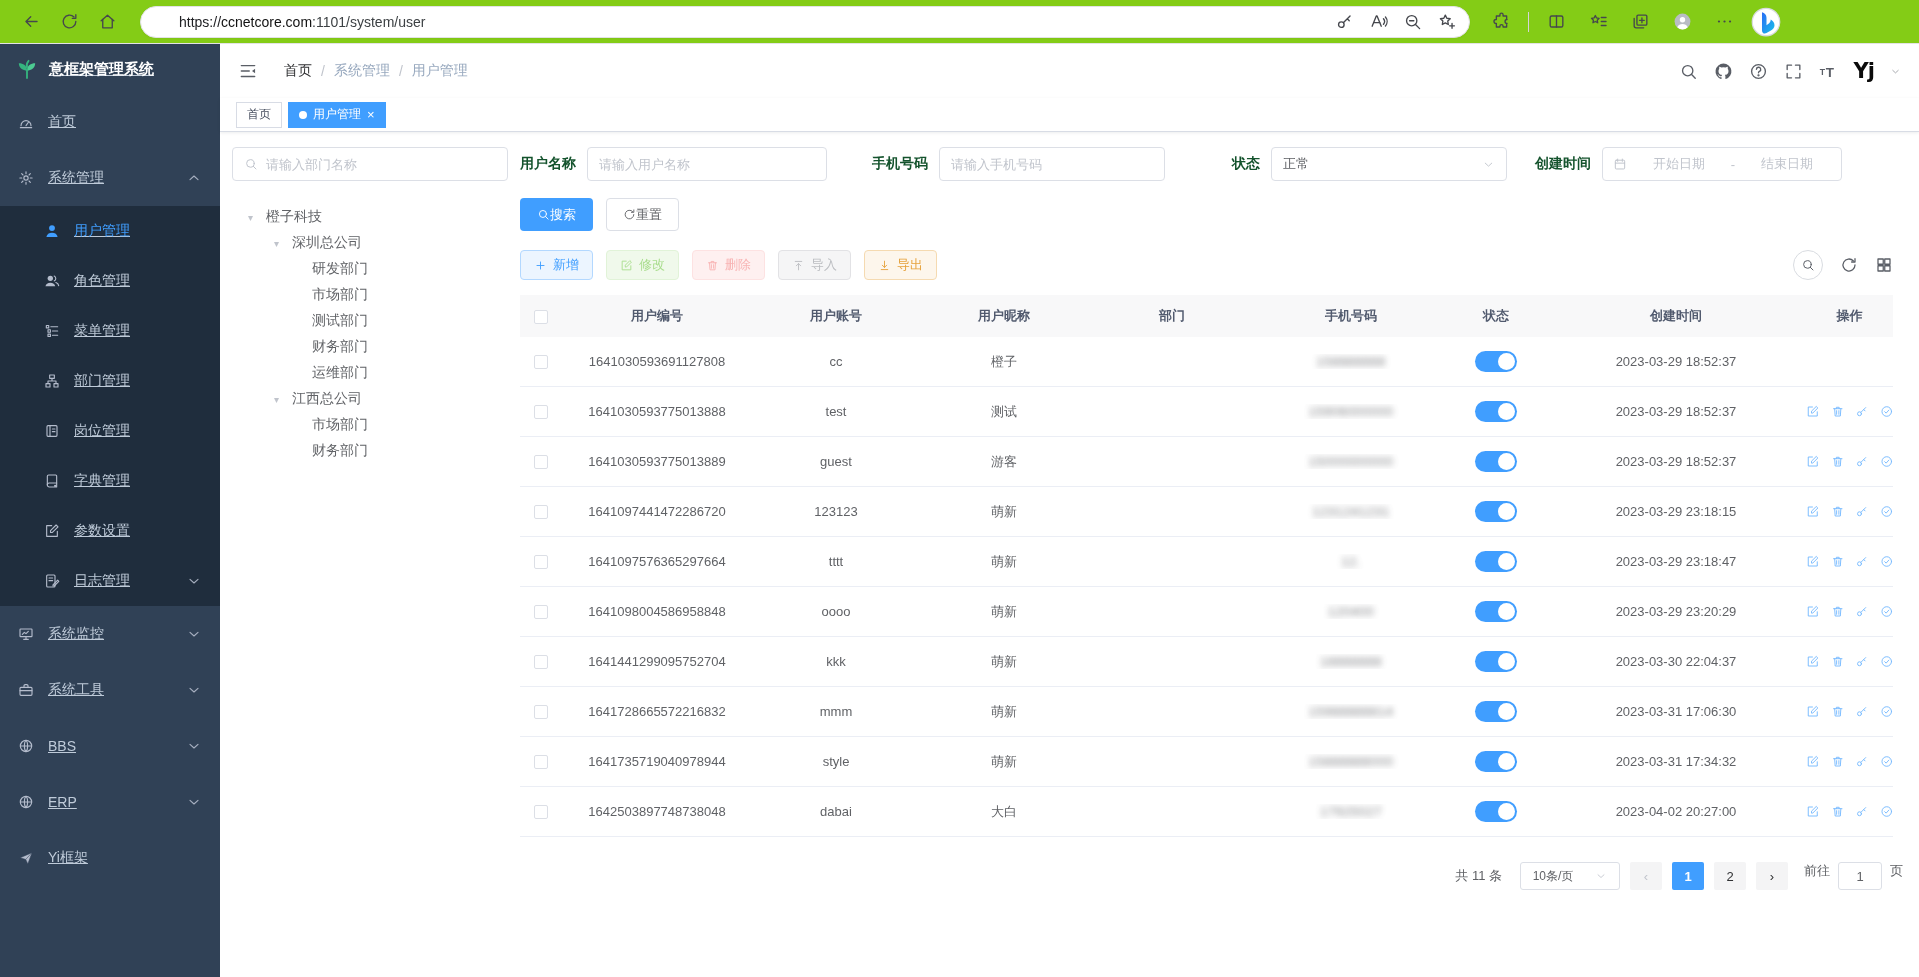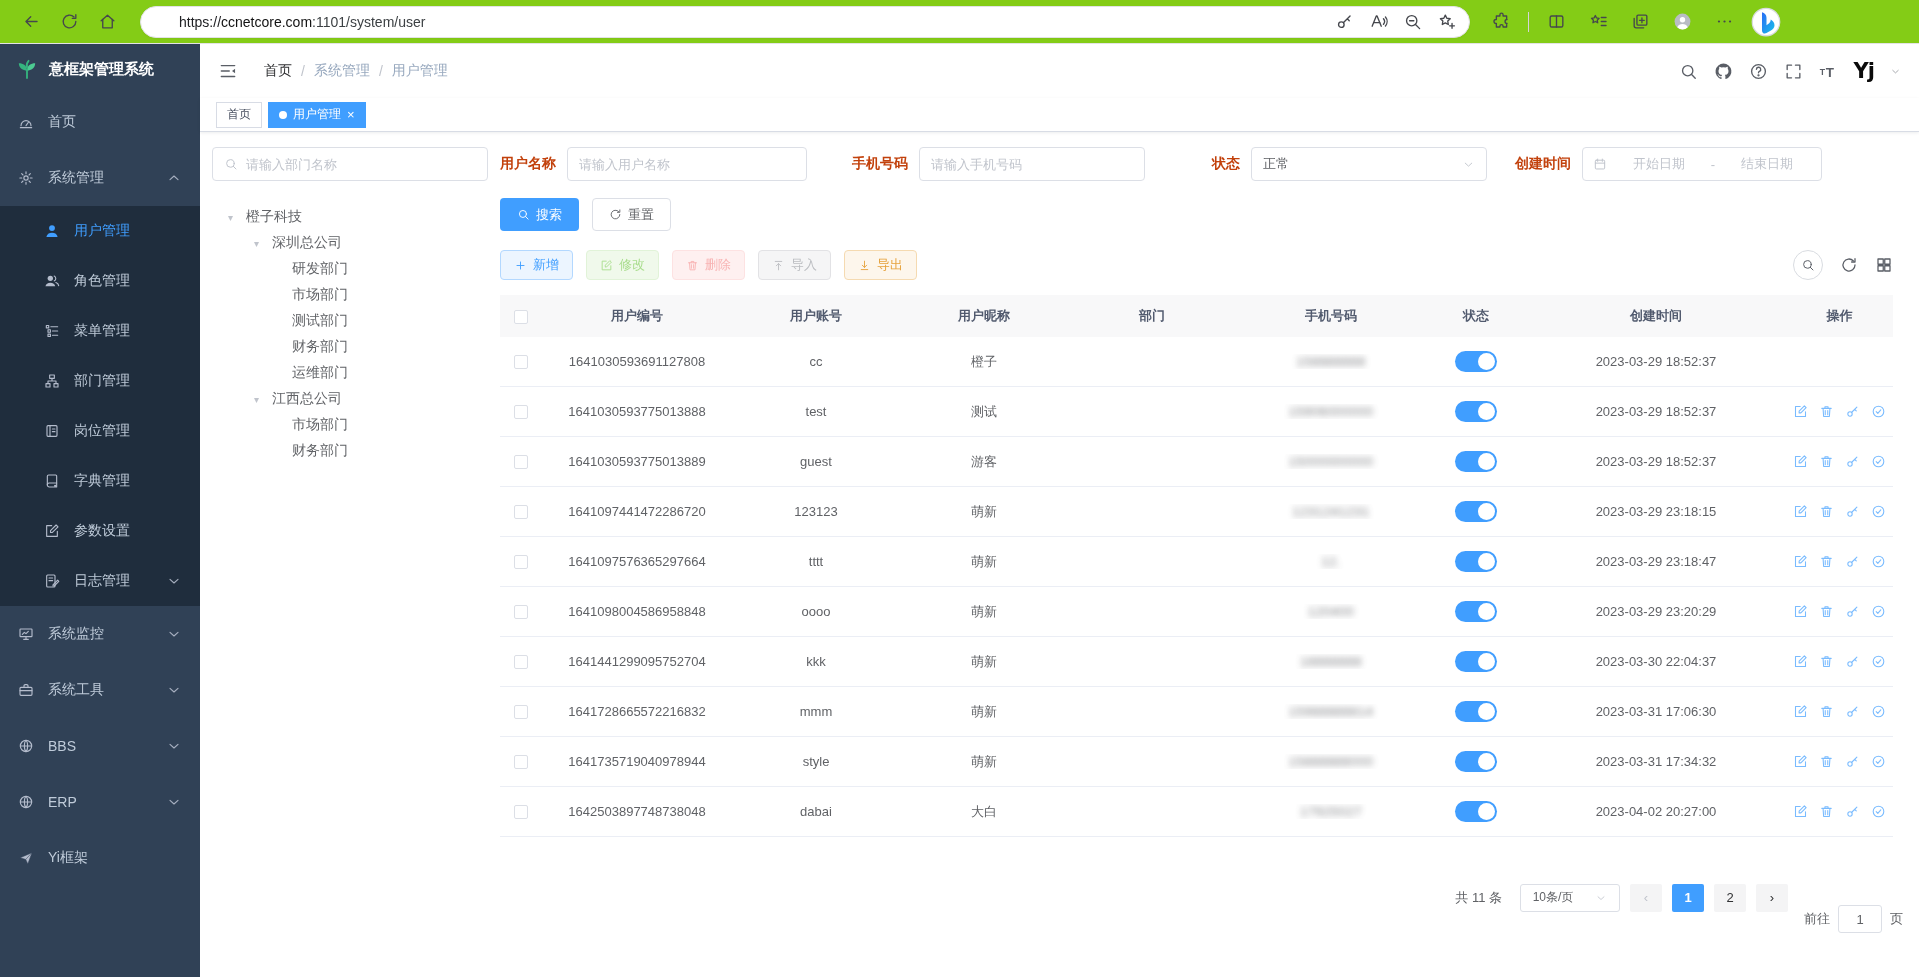--- a/index.html
+++ b/index.html
@@ -24,21 +24,21 @@
   .pill-right .bico { width:34px; height:30px; }
   .bar-right { display:flex; align-items:center; }
   .bar-right .bico { width:42px; }
   .vdiv { width:1px; height:20px; background:#d5d5d8; margin:0 6px; }
   .copilot { width:34px; height:34px; }
   .copilot svg { width:30px; height:30px; }
 
   
   .app { position:absolute; top:44px; left:0; right:0; bottom:0; display:flex; }
 
-  .sidebar { width:200px; flex-shrink:0; background:#304156; color:#bfcbd9; overflow:hidden; }
+  .sidebar { width:220px; flex-shrink:0; background:#304156; color:#bfcbd9; overflow:hidden;text-decoration:underline; }
   .logo-row { height:50px; display:flex; align-items:center; gap:10px; padding:0 15px; }
   .logo-row .ico { width:24px; height:24px; }
   .logo-title { color:#fff; font-weight:bold; font-size:15px; white-space:nowrap; }
   .mi { height:56px; display:flex; align-items:center; gap:14px; padding:0 18px; font-size:14px; cursor:pointer; }
   .mi .ico { width:16px; height:16px; color:#b4bccc; flex-shrink:0; }
   .mi-label { white-space:nowrap; }
   .mi-arrow { margin-left:auto; width:12px; height:12px; color:#bfcbd9; opacity:.9; }
   .sub-menu { background:#1f2d3d; }
   .mi.sub { height:50px; padding-left:44px; }
   .mi.sub.active { color:#409eff; }
@@ -68,41 +68,41 @@
   .content { flex:1; position:relative; background:#fff; }
 
   
   .inputbox { height:34px; border:1px solid #dcdfe6; border-radius:4px; background:#fff; display:flex; align-items:center; padding:0 11px; gap:8px; }
   .inputbox input { border:none; outline:none; flex:1; font-size:13px; color:#606266; font-family:inherit; background:transparent; min-width:0; }
   .inputbox input::placeholder { color:#c0c4cc; }
   .inputbox .in-ico { width:14px; height:14px; color:#c0c4cc; flex-shrink:0; }
 
   .dept-search { position:absolute; left:12px; top:15px; width:276px; }
   .fg { position:absolute; top:15px; display:flex; align-items:center; }
-  .fg-label { font-size:14px; font-weight:bold; color:#c2410c; margin-right:11px; white-space:nowrap; }
+  .fg-label { font-size:14px; font-weight:bold; color:#14532d; margin-right:11px; white-space:nowrap; }
   .fg-username { left:300px; } .fg-username .inputbox { width:240px; }
   .fg-phone { left:652px; }    .fg-phone .inputbox { width:226px; }
   .fg-status { left:1012px; }
   .selectbox { width:236px; height:34px; border:1px solid #dcdfe6; border-radius:4px; display:flex; align-items:center; padding:0 11px; font-size:13px; color:#606266; cursor:pointer; }
   .selectbox .caret { margin-left:auto; width:13px; height:13px; color:#c0c4cc; }
   .fg-created { left:1315px; }
   .daterange { width:240px; height:34px; border:1px solid #dcdfe6; border-radius:4px; display:flex; align-items:center; padding:0 10px; gap:8px; font-size:13px; color:#c0c4cc; }
   .daterange .in-ico { width:14px; height:14px; color:#c0c4cc; }
   .daterange .dr-txt { flex:1; text-align:center; white-space:nowrap; }
 
   
   .tree { position:absolute; left:14px; top:72px; width:282px; }
   .tree-node { height:26px; display:flex; align-items:center; font-size:14px; color:#606266; cursor:pointer; white-space:nowrap; }
   .tree-node.lv0 { padding-left:14px; } .tree-node.lv1 { padding-left:40px; } .tree-node.lv2 { padding-left:64px; }
   .tcaret { width:18px; color:#c0c4cc; font-size:10px; }
   .tcaret.empty { width:14px; }
 
   
   .btn-row { position:absolute; left:300px; top:66px; display:flex; gap:13px; }
-  .btn { height:33px; padding:0 16px; border-radius:4px; font-size:13px; display:flex; align-items:center; gap:6px; cursor:pointer; border:1px solid transparent; font-family:inherit; }
+  .btn { height:33px; padding:0 16px; border-radius:4px; font-size:13px; display:flex; align-items:center; gap:0; cursor:pointer; border:1px solid transparent; font-family:inherit; }
   .btn .ico { width:13px; height:13px; }
   .btn-primary { background:#409eff; color:#fff; }
   .btn-plain { background:#fff; border-color:#dcdfe6; color:#606266; }
 
   .toolbar { position:absolute; left:300px; top:118px; right:26px; display:flex; gap:13px; align-items:center; }
   .btn-sm { height:30px; padding:0 13px; border-radius:4px; font-size:13px; display:flex; align-items:center; gap:6px; cursor:pointer; border:1px solid; font-family:inherit; background:#fff; }
   .btn-sm .ico { width:13px; height:13px; }
   .b-add { background:#ecf5ff; border-color:#b3d8ff; color:#409eff; }
   .b-mod { background:#f0f9eb; border-color:#e1f3d8; color:#a9dd8d; }
   .b-del { background:#fef0f0; border-color:#fde2e2; color:#f8b3b3; }
@@ -127,21 +127,21 @@
   .op { width:15px; height:15px; color:#79bbff; cursor:pointer; }
 
   
   .pagination { position:absolute; right:16px; top:730px; display:flex; align-items:center; gap:10px; font-size:13px; color:#606266; }
   .p-total { margin-right:8px; }
   .p-select { width:100px; height:28px; border:1px solid #dcdfe6; border-radius:3px; display:flex; align-items:center; justify-content:center; gap:22px; font-size:12px; color:#606266; cursor:pointer; }
   .p-select .caret { width:12px; height:12px; color:#c0c4cc; }
   .pbtn { min-width:32px; height:28px; padding:0 4px; background:#f4f4f5; border-radius:2px; display:flex; align-items:center; justify-content:center; font-size:13px; color:#303133; cursor:pointer; }
   .pbtn.disabled { color:#c0c4cc; }
   .pbtn.active { background:#409eff; color:#fff; font-weight:bold; }
-  .p-goto { margin-left:6px; display:flex; align-items:center; gap:8px;margin-top:43px; }
+  .p-goto { margin-left:6px; display:flex; gap:8px; }
   .goto-input { width:44px; height:28px; border:1px solid #dcdfe6; border-radius:3px; text-align:center; font-size:13px; color:#606266; outline:none; font-family:inherit; }
 </style>
 </head>
 <body>
 
 <div class="screen">
 
   <div class="browser-bar">
     <span id="browser-left" style="display:flex;align-items:center;">
         <span class="ico bico">

